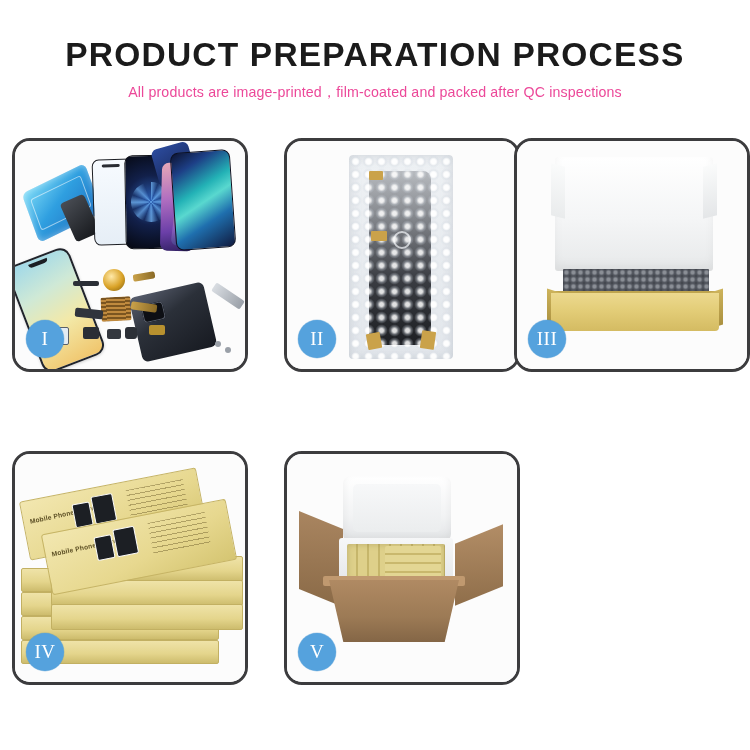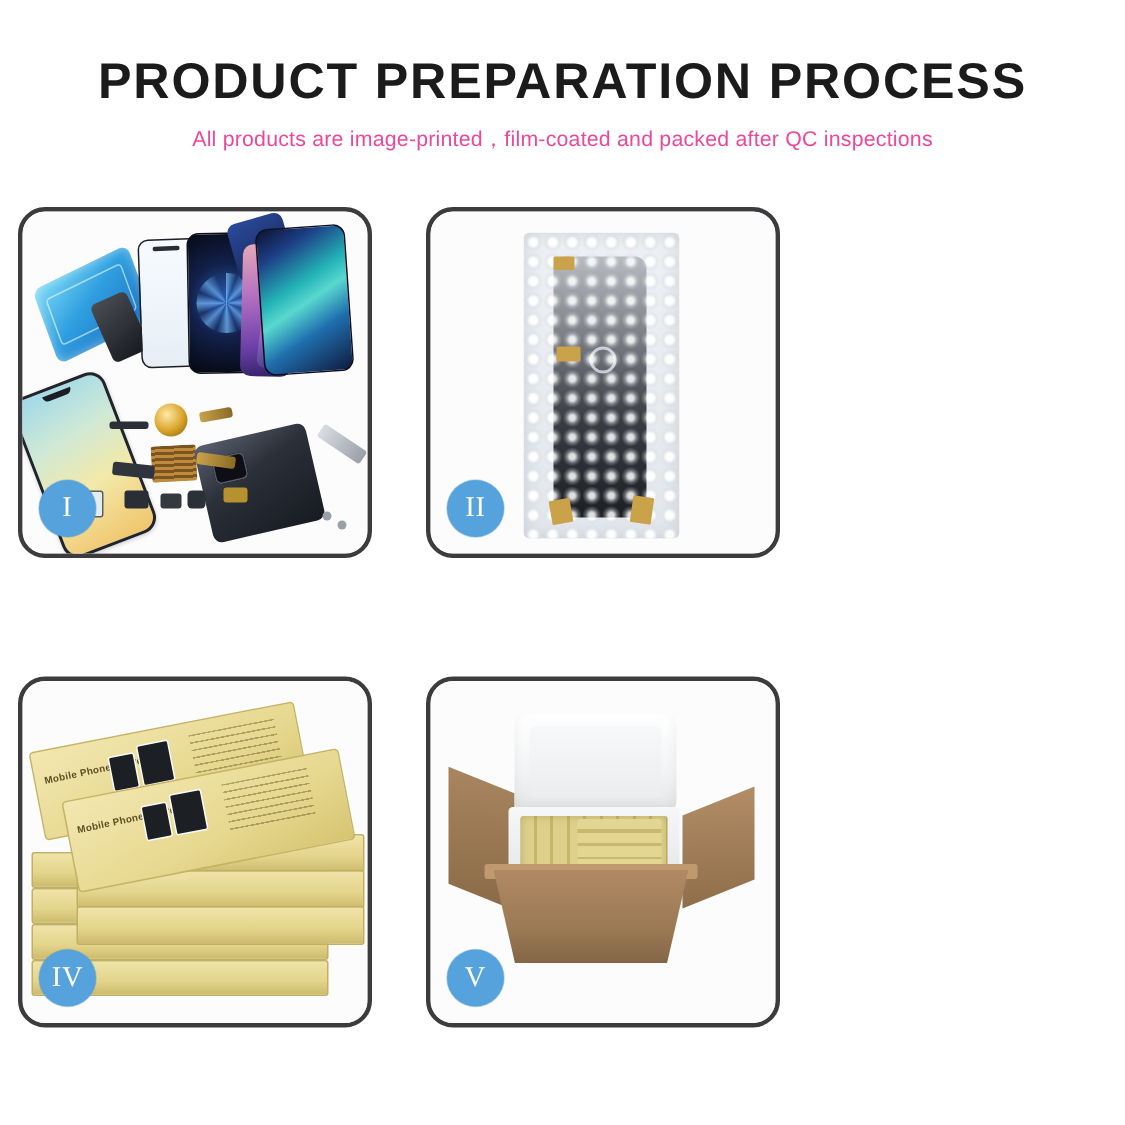--- a/index.html
+++ b/index.html
@@ -608,20 +608,31 @@
         <div class="bubble-overlay"></div>
         <div class="tape t1"></div>
         <div class="tape t2"></div>
         <div class="tape t3"></div>
         <div class="tape t4"></div>
       </div>
     </div>
     <div class="badge">II</div>
   </div>
 
+  <div class="panel r0 c2 p3">
+    <div class="stage">
+      <div class="lid"></div>
+      <div class="foam-dark"></div>
+      <div class="box-rim"></div>
+      <div class="box-left"></div>
+      <div class="box-right"></div>
+      <div class="box-front"></div>
+    </div>
+    <div class="badge">III</div>
+  </div>
 
   <div class="panel r1 c0 p4">
     <div class="stage">
       <div class="stk lower l4"></div>
       <div class="stk lower l3"></div>
       <div class="stk lower l2"></div>
       <div class="stk lower l1"></div>
       <div class="stk r3"></div>
       <div class="stk r2"></div>
       <div class="stk r1"></div>

